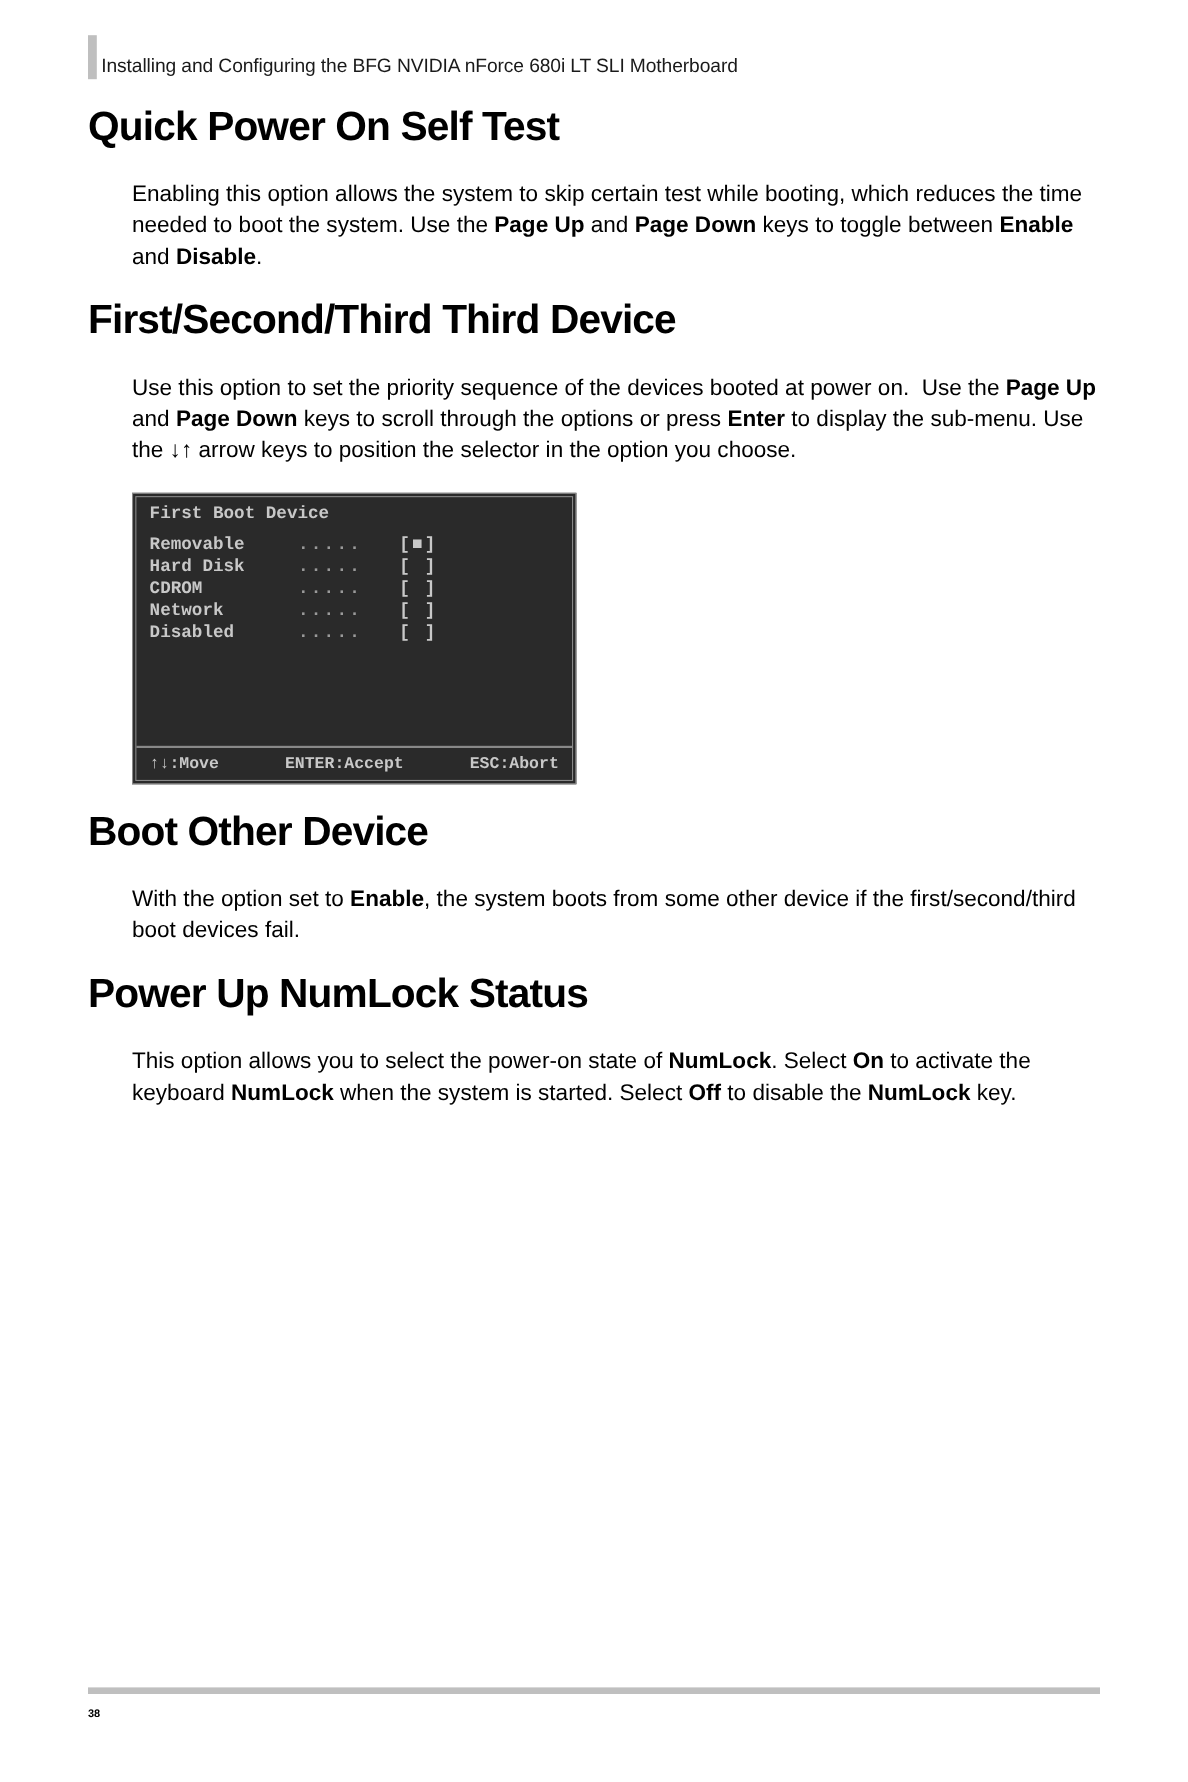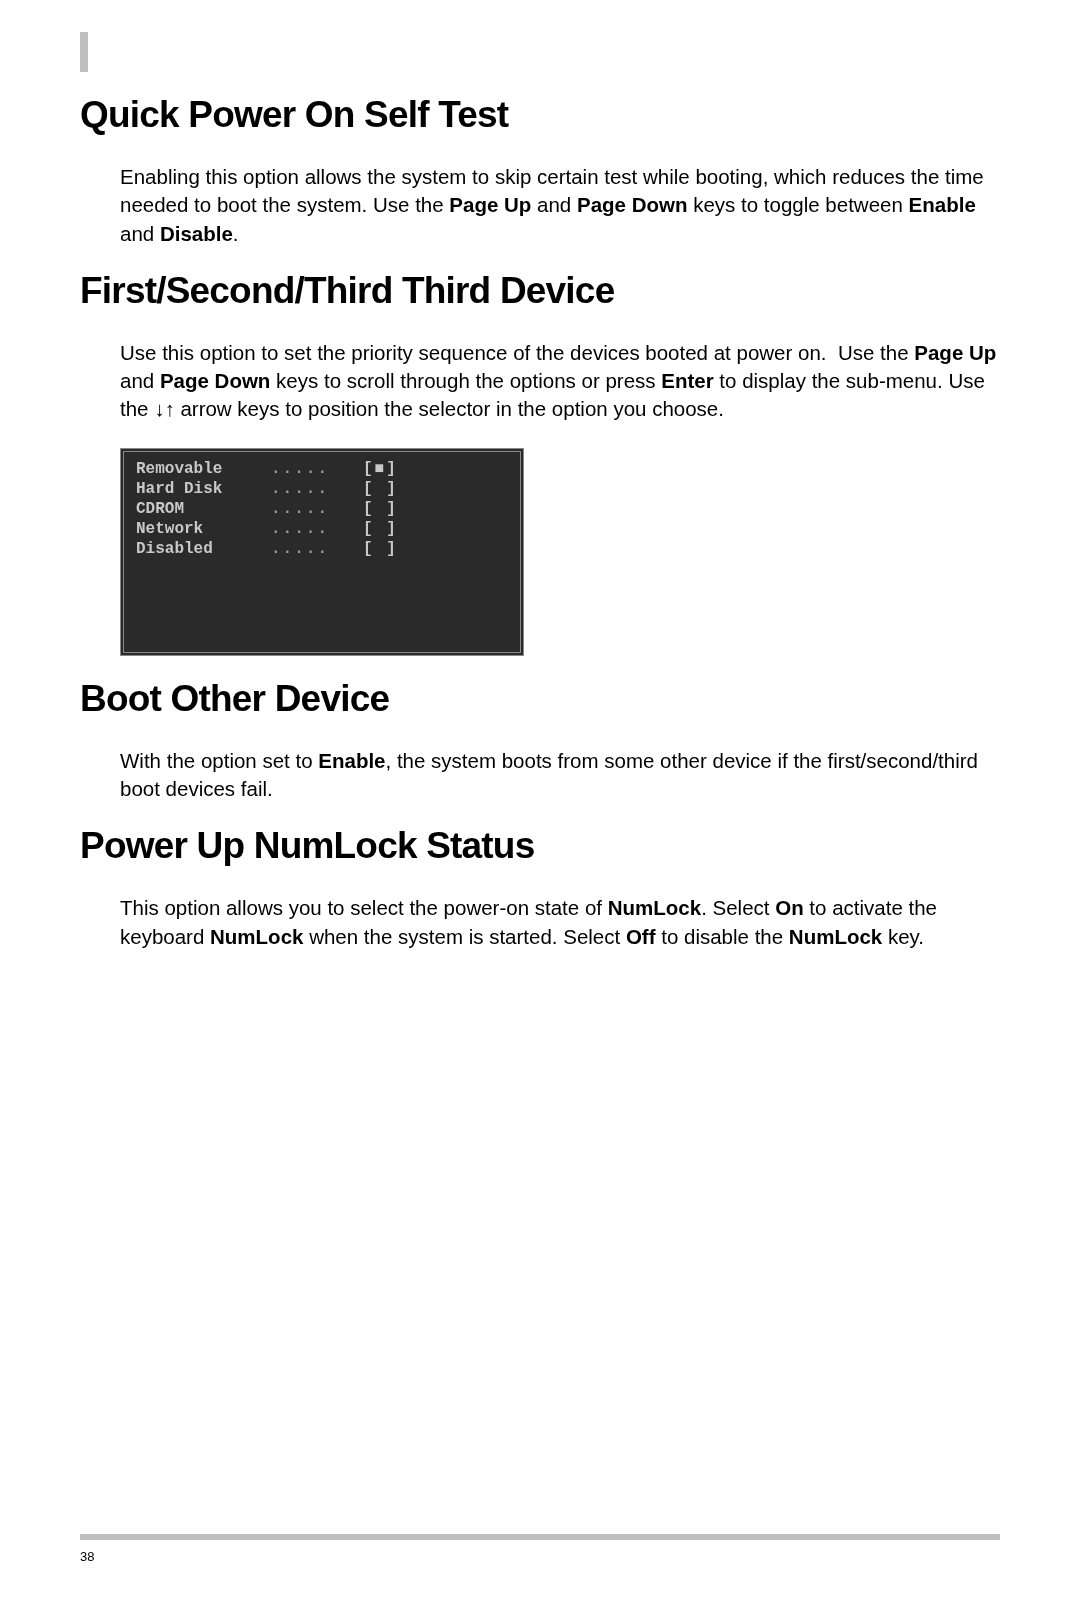--- a/index.html
+++ b/index.html
@@ -91,39 +91,41 @@
       left:80px;
       right:80px;
       bottom:80px;
       height:6px;
       background:#bfbfbf;
     }
     .page-num {
       position:absolute;
       left:80px;
       bottom:56px;
-      font-size:13px;
-      font-weight:400;
+      font-size:10px;
+      font-weight:700;
     }
   </style>
 </head>
 <body>
 
 <div class="header">
   <div class="header-bar"></div>
+  <div class="header-text">Installing and Configuring the BFG NVIDIA nForce 680i LT SLI Motherboard</div>
 </div>
 
 <h2 class="section">Quick Power On Self Test</h2>
 <p class="body">Enabling this option allows the system to skip certain test while booting, which reduces the time needed to boot the system. Use the <b>Page Up</b> and <b>Page Down</b> keys to toggle between <b>Enable</b> and <b>Disable</b>.</p>
 
 <h2 class="section">First/Second/Third Third Device</h2>
 <p class="body">Use this option to set the priority sequence of the devices booted at power on.&nbsp; Use the <b>Page Up</b> and <b>Page Down</b> keys to scroll through the options or press <b>Enter</b> to display the sub-menu. Use the <span class="arrows">↓↑</span> arrow keys to position the selector in the option you choose.</p>
 
 <div class="bios-box-wrap">
   <div class="bios-box">
+    <div class="bios-title">First Boot Device</div>
     <div class="bios-body" id="bios-body">
         <div class="bios-row">
           <span class="bios-label">Removable</span>
           <span class="bios-dots">.....</span>
           <span class="bios-box-mark">[■]</span>
         </div>
         <div class="bios-row">
           <span class="bios-label">Hard Disk</span>
           <span class="bios-dots">.....</span>
           <span class="bios-box-mark">[ ]</span>
@@ -137,20 +139,25 @@
           <span class="bios-label">Network</span>
           <span class="bios-dots">.....</span>
           <span class="bios-box-mark">[ ]</span>
         </div>
         <div class="bios-row">
           <span class="bios-label">Disabled</span>
           <span class="bios-dots">.....</span>
           <span class="bios-box-mark">[ ]</span>
         </div>
       </div>
+    <div class="bios-footer">
+      <span>↑↓:Move</span>
+      <span>ENTER:Accept</span>
+      <span>ESC:Abort</span>
+    </div>
   </div>
 </div>
 
 <h2 class="section">Boot Other Device</h2>
 <p class="body">With the option set to <b>Enable</b>, the system boots from some other device if the first/second/third boot devices fail.</p>
 
 <h2 class="section">Power Up NumLock Status</h2>
 <p class="body">This option allows you to select the power-on state of <b>NumLock</b>. Select <b>On</b> to activate the keyboard <b>NumLock</b> when the system is started. Select <b>Off</b> to disable the <b>NumLock</b> key.</p>
 
 <div class="footer-bar"></div>

